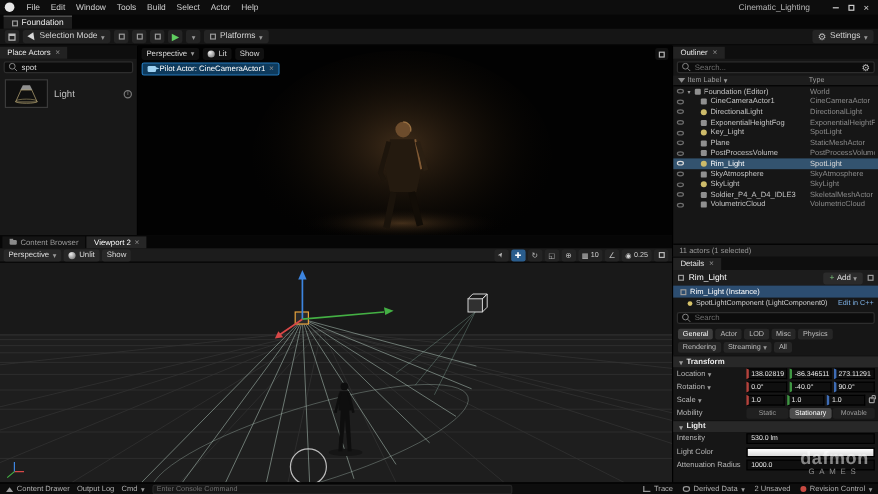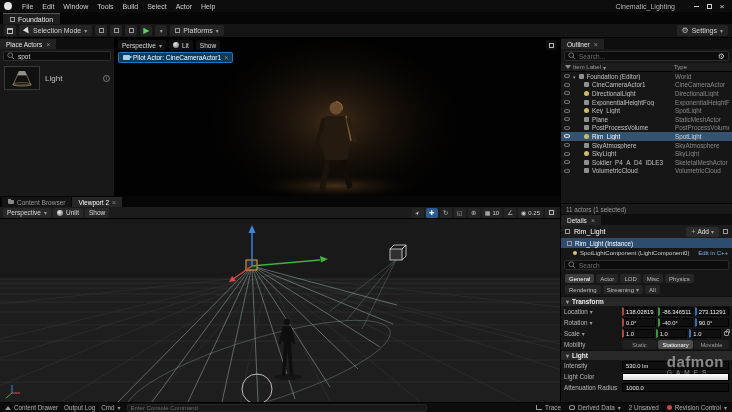--- a/index.html
+++ b/index.html
@@ -141,21 +141,21 @@
   .sb-item{display:flex;align-items:center;gap:3px}
   .up-glyph{width:0;height:0;border-left:3px solid transparent;border-right:3px solid transparent;border-bottom:4px solid #9a9a9a}
   .console{flex:1;max-width:300px;height:8px;background:#181818;border:1px solid #262626;border-radius:2px;display:flex;align-items:center;padding:0 3px}
   .console input{font-size:6px;width:100%}
   .sb-right{margin-left:auto;display:flex;gap:8px}
   .red-dot{width:5px;height:5px;border-radius:50%;background:#c84a42}
   .db-glyph{width:6px;height:5px;border:1px solid #9a9a9a;border-radius:50%/40%}
   .trace-glyph{width:6px;height:5px;border-bottom:1px solid #9a9a9a;border-left:1px solid #9a9a9a}
 
   
-  .watermark{position:absolute;right:8px;top:355px;text-align:left;opacity:.5;color:#fff;z-index:30;pointer-events:none}
+  .watermark{position:absolute;right:8px;top:376px;text-align:center;opacity:.5;color:#fff;z-index:30;pointer-events:none}
   .wm1{font-size:15px;font-weight:bold;letter-spacing:.5px;line-height:14px}
   .wm2{font-size:6.5px;letter-spacing:4px}
 </style>
 </head>
 <body>
 
 <div class="menubar">
   <span class="ue-logo"></span>
   <span class="menu-item">File</span>
   <span class="menu-item">Edit</span>

